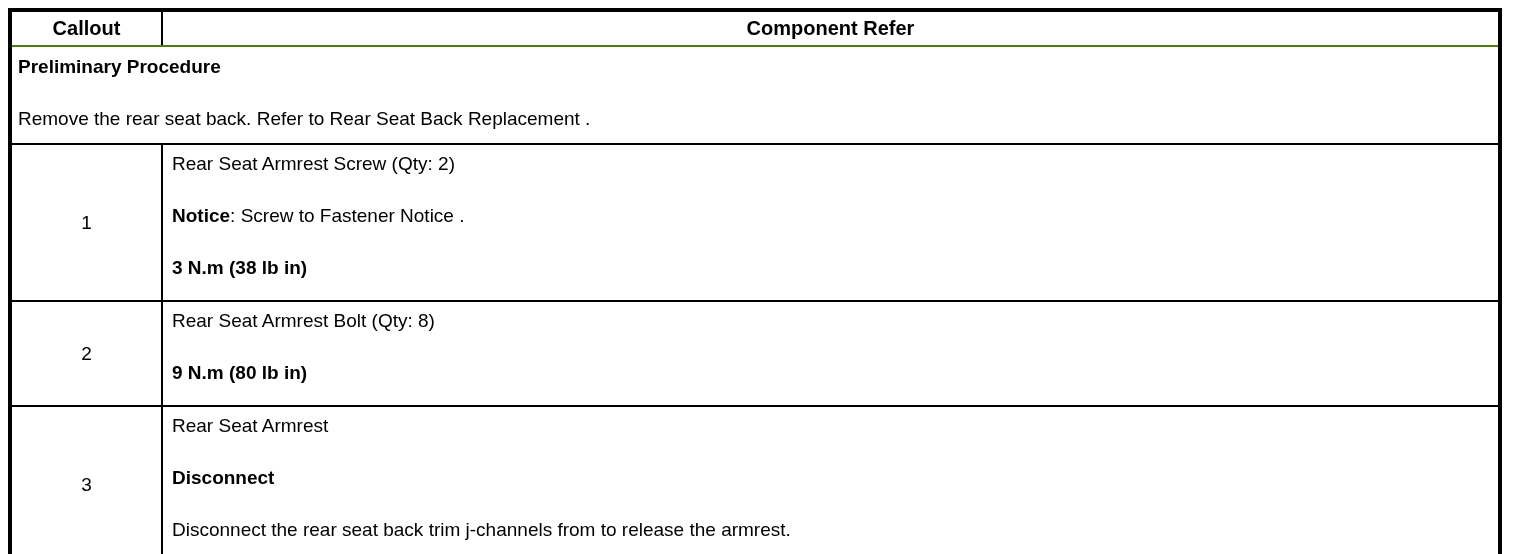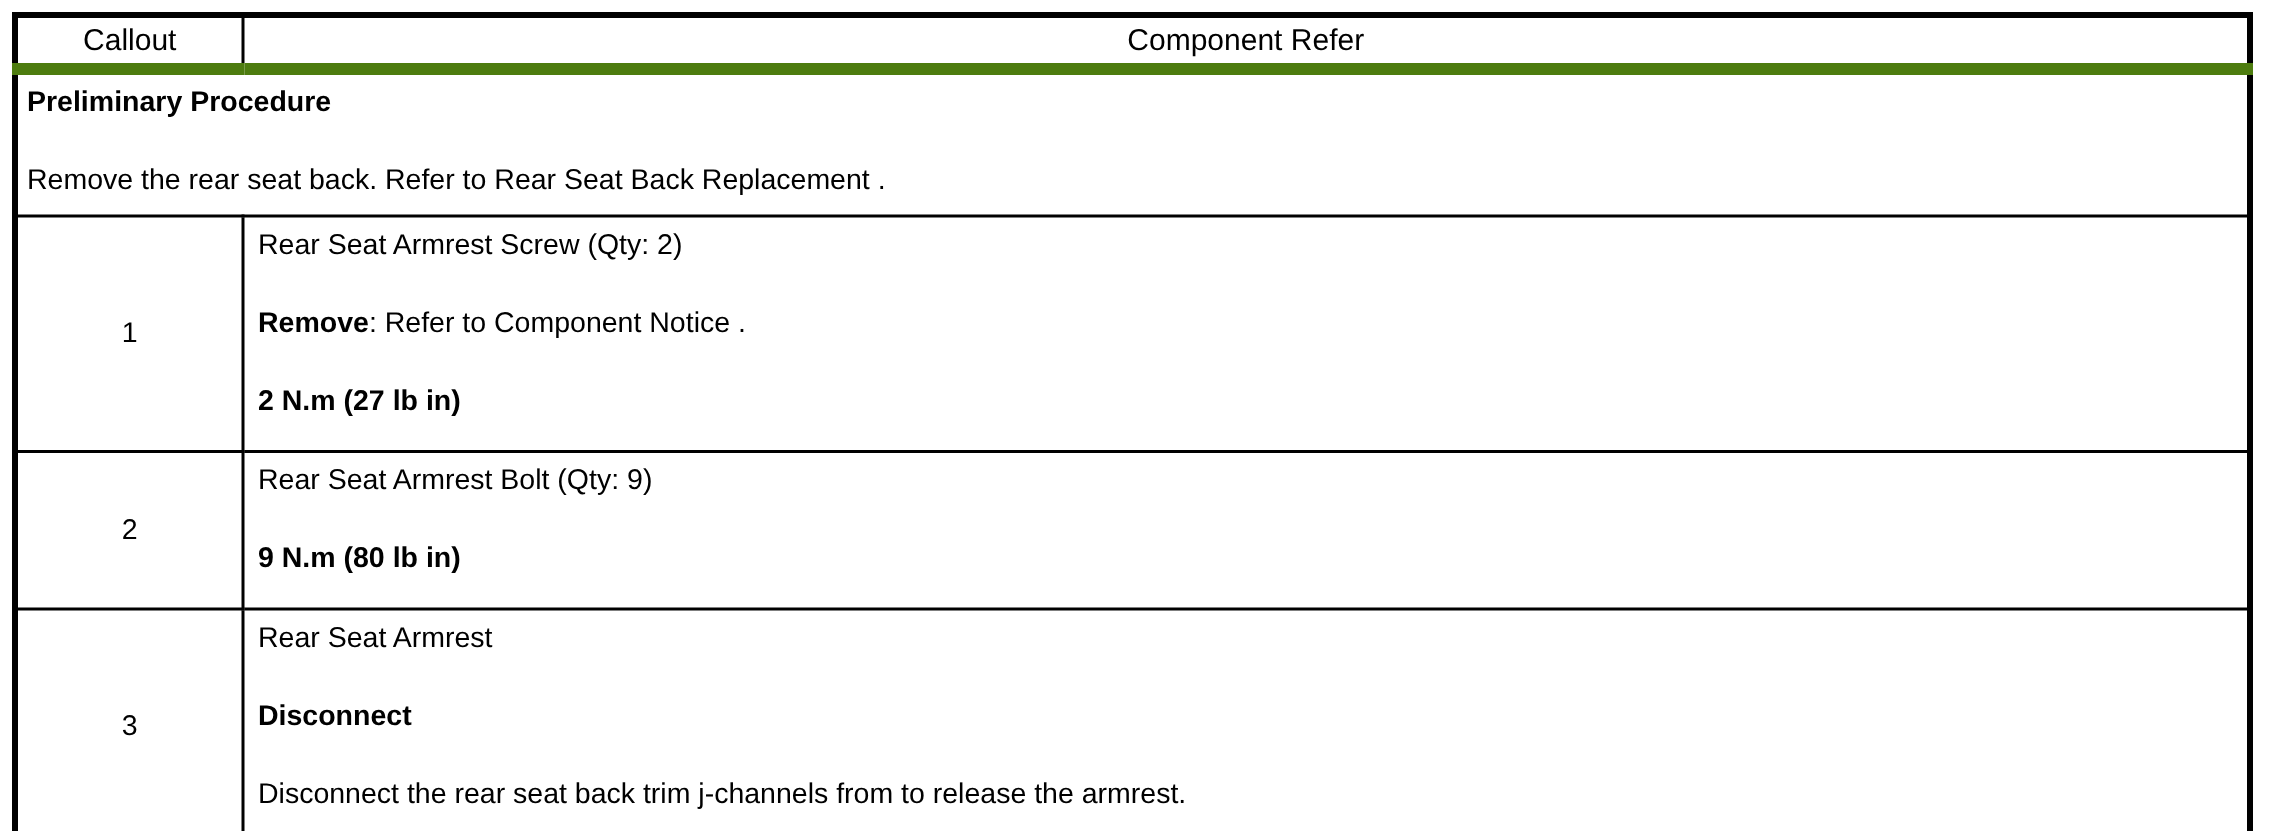--- a/index.html
+++ b/index.html
@@ -17,24 +17,24 @@
     margin: 8px;
     width: 1494px;
     border: 4px solid #000000;
   }
   .spec-table th,
   .spec-table td {
     border: 2px solid #000000;
     box-sizing: border-box;
   }
   .spec-table tr.header-row th {
-    border-bottom: 8px solid #4d7c0f;
+    border-bottom: 2px solid #4d7c0f;
     height: 36px;
     font-size: 20px;
-    font-weight: normal;
+    font-weight: bold;
     text-align: center;
     vertical-align: middle;
     padding: 0;
   }
   tr.prelim-row { height: 98px; }
   tr.row-tall { height: 150px; }
   tr.row-mid  { height: 100px; }
   td.prelim-cell {
     vertical-align: middle;
     padding: 6px 8px 10px 6px;
@@ -76,29 +76,29 @@
       <td colspan="2" class="prelim-cell">
         <p class="cellpara b">Preliminary Procedure</p>
         <p class="cellpara">Remove the rear seat back. Refer to Rear Seat Back Replacement .</p>
       </td>
     </tr>
 
     <tr class="row-tall">
       <td class="callout-cell">1</td>
       <td class="component-cell">
         <p class="cellpara">Rear Seat Armrest Screw (Qty: 2)</p>
-        <p class="cellpara"><span class="b">Remove</span><span>: Refer to Component Notice .</span></p>
-        <p class="cellpara b">2 N.m (27 lb in)</p>
+        <p class="cellpara"><span class="b">Notice</span><span>: Screw to Fastener Notice .</span></p>
+        <p class="cellpara b">3 N.m (38 lb in)</p>
       </td>
     </tr>
 
     <tr class="row-mid">
       <td class="callout-cell">2</td>
       <td class="component-cell">
-        <p class="cellpara">Rear Seat Armrest Bolt (Qty: 9)</p>
+        <p class="cellpara">Rear Seat Armrest Bolt (Qty: 8)</p>
         <p class="cellpara b">9 N.m (80 lb in)</p>
       </td>
     </tr>
 
     <tr class="row-tall">
       <td class="callout-cell">3</td>
       <td class="component-cell">
         <p class="cellpara">Rear Seat Armrest</p>
         <p class="cellpara b">Disconnect</p>
         <p class="cellpara">Disconnect the rear seat back trim j-channels from to release the armrest.</p>

